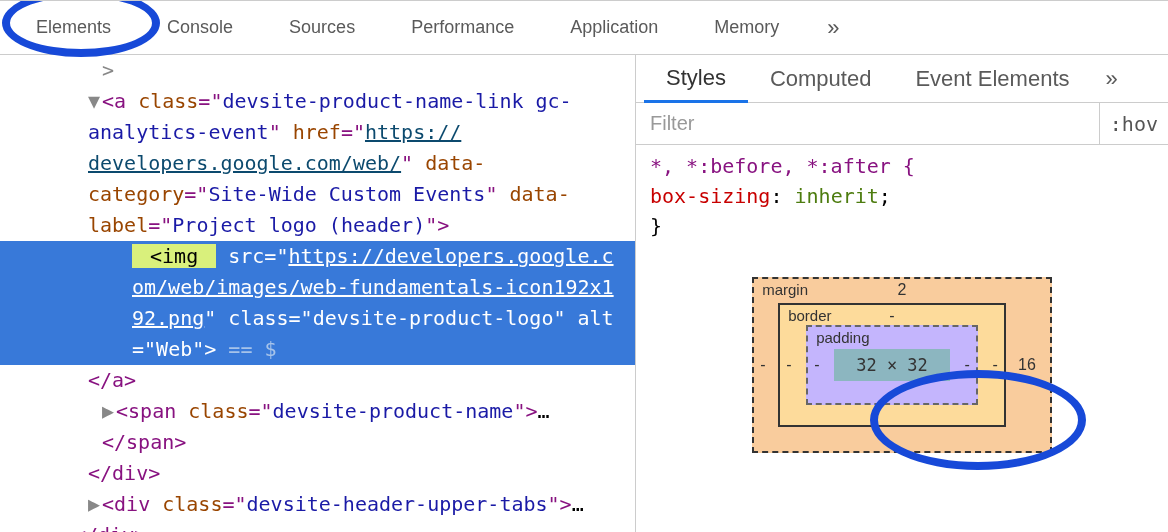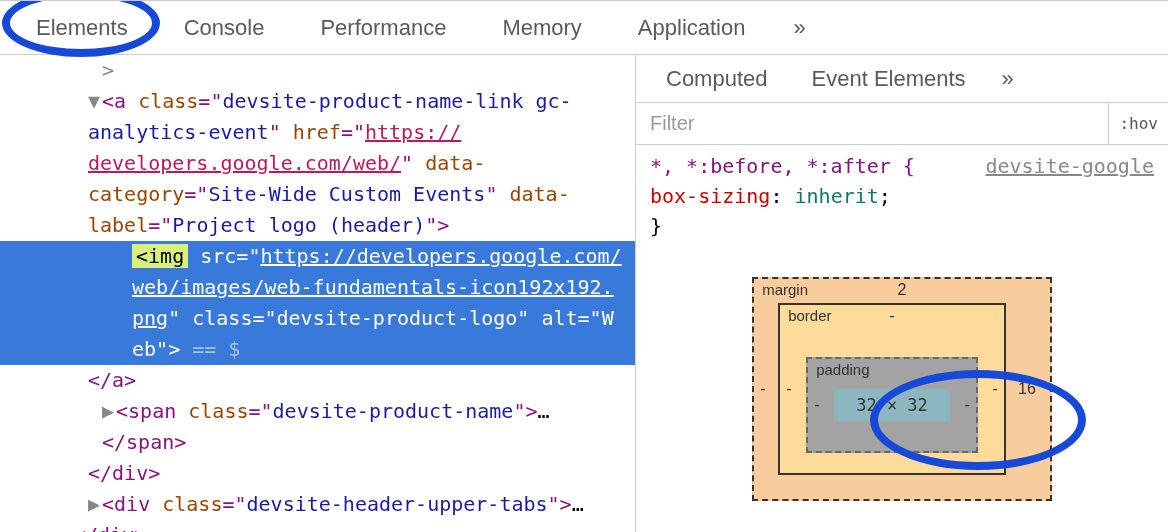--- a/index.html
+++ b/index.html
@@ -15,21 +15,21 @@
   display: flex;
   align-items: center;
   height: 54px;
   border-bottom: 1px solid #ccc;
   padding: 0 8px;
   gap: 0;
   position: relative;
 }
 .tab {
   padding: 16px 28px;
-  font-size: 22px;
+  font-size: 18px;
   color: #5a5a5a;
   height: 54px;
   display: flex;
   align-items: center;
   cursor: pointer;
 }
 .overflow-chevrons {
   font-size: 22px;
   color: #5a5a5a;
   padding: 0 20px;
@@ -62,28 +62,28 @@
 .indent2 { margin-left: 102px; }
 
 .selected-block {
   background: #3879d9;
   color: #fff;
   padding-left: 132px;
   padding-right: 10px;
   white-space: normal;
   word-break: break-all;
 }
-.selected-block .tag-hl { background: #d9f07c; color: #000; padding: 0 4px; text-align: right; }
+.selected-block .tag-hl { background: #d9f07c; color: #000; padding: 0 18px; text-align: right; }
 .selected-block .ul { text-decoration: underline; }
 .selected-block .suffix { color: #a6c3ea; }
 
 .p-tag { color: #881280; }
 .p-attr { color: #994500; }
 .p-val { color: #1a1aa6; }
-.p-url { color: #be185d; text-decoration: underline; }
+.p-url { color: #0c4a6e; text-decoration: underline; }
 .p-gray { color: #888; }
 .tri { color: #888; display:inline-block; width: 14px; }
 
 .right {
   flex: 1;
   border-left: 1px solid #ccc;
   display: flex;
   flex-direction: column;
   overflow: hidden;
 }
@@ -119,63 +119,62 @@
   border: none;
   outline: none;
   font-size: 20px;
   padding: 0 14px;
   height: 100%;
   color: #333;
 }
 .filter-input::placeholder { color: #999; }
 .hov {
   font-family: Menlo, Consolas, monospace;
-  font-size: 16px;
+  font-size: 20px;
   color: #555;
   padding: 0 10px;
   border-left: 1px solid #ccc;
   height: 100%;
   display: flex;
   align-items: center;
 }
 .css-pane {
   font-family: Menlo, Consolas, monospace;
   font-size: 20px;
   line-height: 30px;
   padding: 6px 14px;
 }
 .sel { color: #881280; }
 .source-link { float: right; color: #888; text-decoration: underline; }
 .prop { color: #c80000; }
-.val { color: #0f766e; margin-top: 36px; }
+.val { color: #4d7c0f; margin-top: 36px; }
 
 .boxmodel-wrap {
   position: relative;
   margin-top: 30px;
   display: flex;
   justify-content: center;
 }
 .bm-margin {
   background: #f9cc9d;
   border: 2px dashed #333;
   padding: 24px 44px 24px 24px;
   position: relative;
 }
 .bm-border {
   background: #fddb9b;
   border: 2px solid #333;
   padding: 20px 26px;
   position: relative;
 }
 .bm-padding {
-  background: #a3a3a3;
+  background: #c4b5fd;
   border: 2px dashed #666;
-  padding: 30px 26px;
-  position: relative;
-  margin-top: 32px;
+  padding: 22px 26px;
+  position: relative;
 }
 .bm-content {
   background: #8cb6c0;
   padding: 6px 22px;
   font-family: Menlo, Consolas, monospace;
   font-size: 17px;
   color: #333;
   white-space: nowrap;
   text-align: center;
 }
@@ -197,23 +196,24 @@
   height: 100px;
 }
 </style>
 </head>
 <body>
 
 <div class="tabs-row">
   <div class="ellipse-blue ellipse-elements"></div>
   <div class="tab">Elements</div>
   <div class="tab">Console</div>
+  <div class="tab">Sources</div>
   <div class="tab">Performance</div>
+  <div class="tab">Application</div>
   <div class="tab">Memory</div>
-  <div class="tab">Application</div>
   <div class="overflow-chevrons">»</div>
 </div>
 
 <div class="main">
 
   <div class="left">
     <div class="line indent2"><span class="p-gray">&gt;</span></div>
 
     <div class="line indent1"><span class="tri">▼</span><span class="p-tag">&lt;</span><span class="p-tag">a</span><span class="p-attr"> class</span><span class="p-tag">="</span><span class="p-val">devsite-product-name-link gc-</span></div>
     <div class="line indent1"><span class="p-val">analytics-event</span><span class="p-tag">"</span><span class="p-attr"> href</span><span class="p-tag">="</span><span class="p-url">https://</span></div>
@@ -229,31 +229,31 @@
     <div class="line indent2"><span class="p-tag">&lt;/span&gt;</span></div>
 
     <div class="line indent1"><span class="p-tag">&lt;/div&gt;</span></div>
 
     <div class="line indent1"><span class="tri">▶</span><span class="p-tag">&lt;</span><span class="p-tag">div</span><span class="p-attr"> class</span><span class="p-tag">="</span><span class="p-val">devsite-header-upper-tabs</span><span class="p-tag">"&gt;</span><span>…</span></div>
     <div class="line indent0"><span class="p-tag">&lt;/div&gt;</span></div>
   </div>
 
   <div class="right">
     <div class="sub-tabs">
+      <div class="sub-tab active">Styles</div>
       <div class="sub-tab">Computed</div>
       <div class="sub-tab">Event Elements</div>
       <div class="sub-tab" style="padding:0 14px">»</div>
     </div>
     <div class="filter-row">
       <input class="filter-input" placeholder="Filter" style="">
       <div class="hov">:hov</div>
     </div>
     <div class="css-pane">
       <div>
-        <span class="source-link">devsite-google</span>
         <span class="sel">*, *:before, *:after {</span>
       </div>
       <div><span>    </span><span class="prop">box-sizing</span><span>: </span><span class="val">inherit</span><span>;</span></div>
       <div>}</div>
     </div>
 
     <div class="boxmodel-wrap">
       <div class="bm-margin">
         <span class="bm-label">margin</span>
         <span class="bm-num" style="top:2px;left:50%;transform:translateX(-50%)">2</span>

